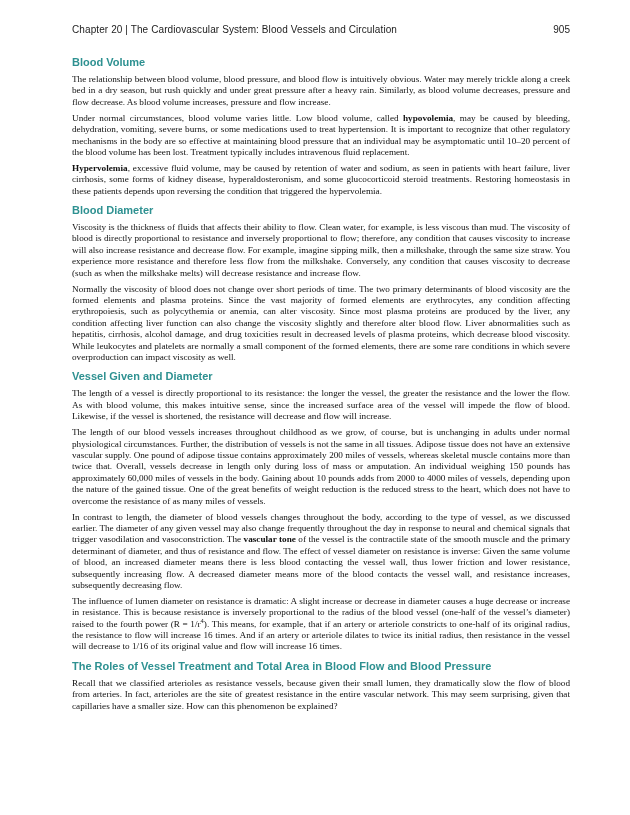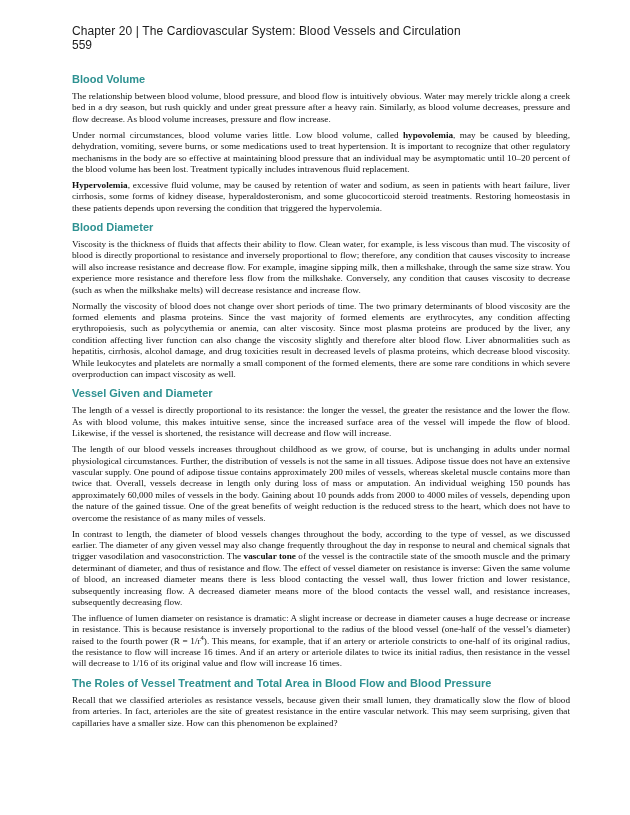--- a/index.html
+++ b/index.html
@@ -14,24 +14,23 @@
     background: #ffffff;
     box-sizing: border-box;
     padding: 24px 60px 0 72px;
     overflow: hidden;
   }
   .page-header {
     display: flex;
     justify-content: space-between;
     align-items: baseline;
     font-family: "Liberation Sans", sans-serif;
-    font-size: 12px;
+    font-size: 10px;
     color: #1c1c1c;
     margin-bottom: 21px;
-    flex-direction: column;
   }
   .running-head { letter-spacing: 0.1px; }
   .page-number { text-align: right; }
   .content {
     font-family: "Liberation Serif", serif;
     font-size: 9.2px;
     line-height: 11.4px;
     color: #111111;
     text-align: justify;
   }
@@ -55,21 +54,21 @@
     line-height: 0;
     vertical-align: super;
   }
 </style>
 </head>
 <body>
 
 <div class="page">
   <div class="page-header">
     <span class="running-head">Chapter 20 | The Cardiovascular System: Blood Vessels and Circulation</span>
-    <span class="page-number">559</span>
+    <span class="page-number">905</span>
   </div>
   <div class="content" id="content">
       <h2 class="section-heading">Blood Volume</h2>
       <p class="body-para"><span>The relationship between blood volume, blood pressure, and blood flow is intuitively obvious. Water may merely trickle along a creek bed in a dry season, but rush quickly and under great pressure after a heavy rain. Similarly, as blood volume decreases, pressure and flow decrease. As blood volume increases, pressure and flow increase.</span></p>
       <p class="body-para"><span>Under normal circumstances, blood volume varies little. Low blood volume, called </span><strong>hypovolemia</strong><span>, may be caused by bleeding, dehydration, vomiting, severe burns, or some medications used to treat hypertension. It is important to recognize that other regulatory mechanisms in the body are so effective at maintaining blood pressure that an individual may be asymptomatic until 10–20 percent of the blood volume has been lost. Treatment typically includes intravenous fluid replacement.</span></p>
       <p class="body-para"><strong>Hypervolemia</strong><span>, excessive fluid volume, may be caused by retention of water and sodium, as seen in patients with heart failure, liver cirrhosis, some forms of kidney disease, hyperaldosteronism, and some glucocorticoid steroid treatments. Restoring homeostasis in these patients depends upon reversing the condition that triggered the hypervolemia.</span></p>
       <h2 class="section-heading">Blood Diameter</h2>
       <p class="body-para"><span>Viscosity is the thickness of fluids that affects their ability to flow. Clean water, for example, is less viscous than mud. The viscosity of blood is directly proportional to resistance and inversely proportional to flow; therefore, any condition that causes viscosity to increase will also increase resistance and decrease flow. For example, imagine sipping milk, then a milkshake, through the same size straw. You experience more resistance and therefore less flow from the milkshake. Conversely, any condition that causes viscosity to decrease (such as when the milkshake melts) will decrease resistance and increase flow.</span></p>
       <p class="body-para"><span>Normally the viscosity of blood does not change over short periods of time. The two primary determinants of blood viscosity are the formed elements and plasma proteins. Since the vast majority of formed elements are erythrocytes, any condition affecting erythropoiesis, such as polycythemia or anemia, can alter viscosity. Since most plasma proteins are produced by the liver, any condition affecting liver function can also change the viscosity slightly and therefore alter blood flow. Liver abnormalities such as hepatitis, cirrhosis, alcohol damage, and drug toxicities result in decreased levels of plasma proteins, which decrease blood viscosity. While leukocytes and platelets are normally a small component of the formed elements, there are some rare conditions in which severe overproduction can impact viscosity as well.</span></p>
       <h2 class="section-heading">Vessel Given and Diameter</h2>

